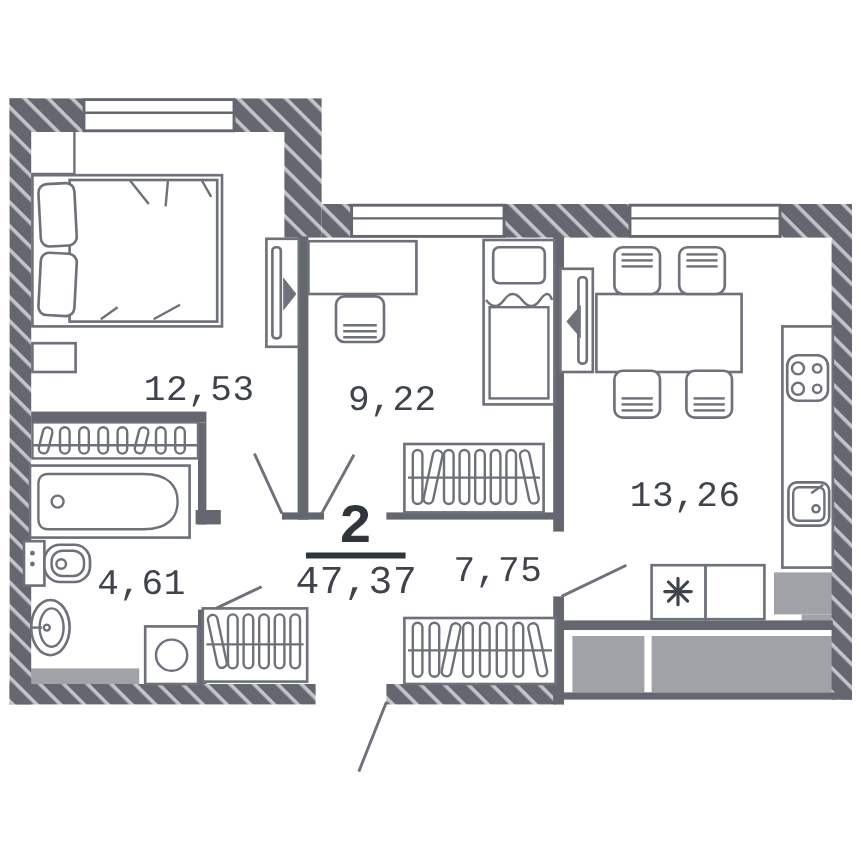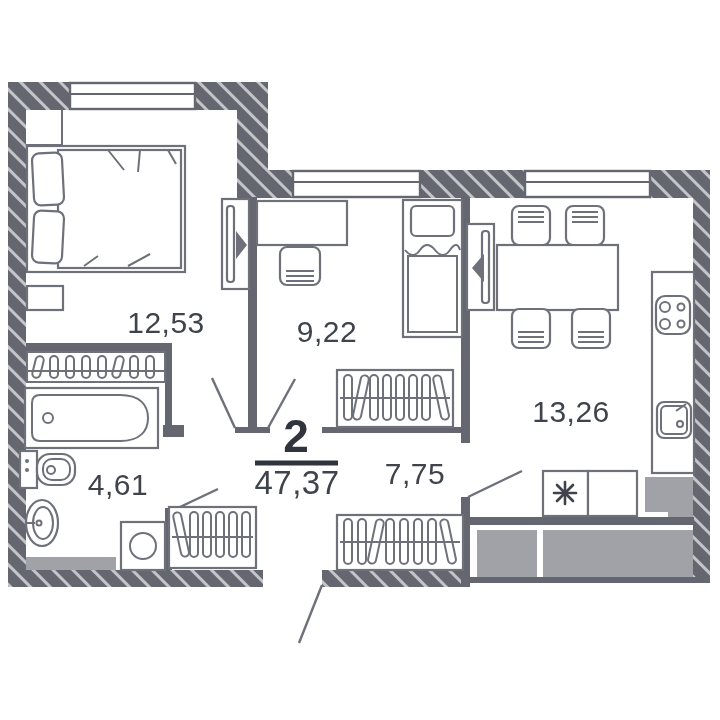--- a/index.html
+++ b/index.html
@@ -5,21 +5,21 @@
   :root{
     --wall:#64676F;
     --furniture:#6E717A;
     --label-text:#3F434B;
     --emphasis-text:#30343C;
     --shaft-fill:#A0A2A8;
     --background:#FFFFFF;
   }
   html,body{margin:0;padding:0;background:var(--background);}
   .stage{position:relative;width:720px;height:720px;background:var(--background);overflow:hidden;
-         font-family:Liberation Sans, sans-serif;}
+         font-family:Liberation Mono, monospace;}
   svg{position:absolute;inset:0;display:block;}
   .wall-h{fill:url(#hatchP);}
   .wall-s{fill:var(--wall);}
   .shaft{fill:var(--shaft-fill);}
   .win{fill:#FFFFFF;stroke:var(--wall);stroke-width:2.4;}
   .winline{stroke:var(--wall);stroke-width:2;fill:none;}
   .furn{fill:#FFFFFF;stroke:var(--furniture);stroke-width:2.2;}
   .fline{stroke:var(--furniture);stroke-width:2;fill:none;}
   .ffill{fill:var(--furniture);stroke:none;}
   .door{stroke:var(--furniture);stroke-width:2.4;fill:none;}

